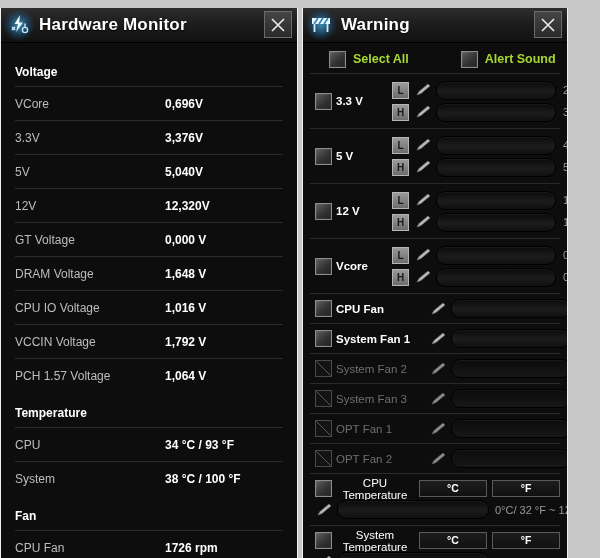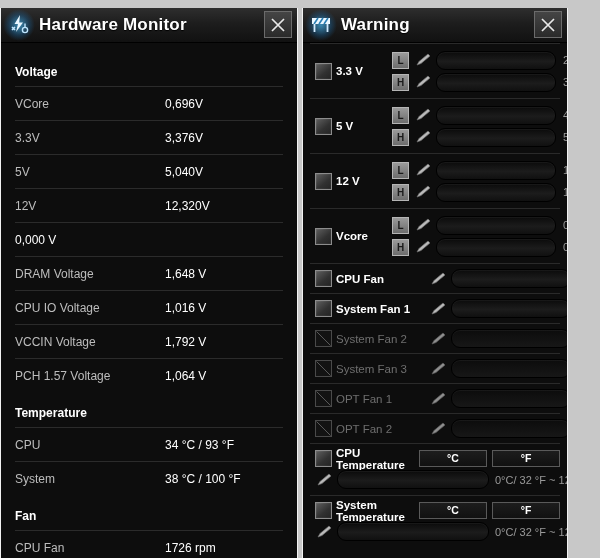--- a/index.html
+++ b/index.html
@@ -27,21 +27,21 @@
   .icon-glow{position:absolute;left:-3px;top:-3px;width:32px;height:32px;
       background:radial-gradient(circle,rgba(70,175,230,.75) 0%,rgba(30,110,170,.35) 45%,rgba(0,0,0,0) 70%);}
 
   
   .lbody{padding:0 14px;}
   .sect{color:#ffffff;font-size:12px;font-weight:bold;padding:14px 0 7px 0;}
   .sect.first{padding-top:22px;}
   .row{display:flex;align-items:center;height:33px;
        border-top:1px solid #2b2b2b;font-size:12px;}
   .row .k{color:#bdbdbd;flex:0 0 150px;}
-  .row .v{color:#ffffff;font-weight:normal;}
+  .row .v{color:#ffffff;font-weight:bold;}
 
   
   .rbody{padding:0 7px;}
   .hdr{display:flex;align-items:center;height:28px;margin-top:2px;}
   .hdr .lbl{color:#a6d633;font-size:12.5px;font-weight:bold;margin-left:7px;}
   .hdr .gap{width:52px;}
 
   .cb{width:17px;height:17px;flex:0 0 auto;box-sizing:border-box;
       background:linear-gradient(135deg,#6a6a6a,#3a3a3a 55%,#2b2b2b);
       border:1px solid #8c8c8c;position:relative;cursor:pointer;}
@@ -72,21 +72,21 @@
   .frow .name{color:#ffffff;font-size:11.5px;font-weight:bold;flex:0 0 88px;}
   .frow.dis .name{color:#6e6e6e;font-weight:normal;}
   .frow.dis .range{color:#5e5e5e;}
   .frow.dis .field{background:linear-gradient(180deg,#0c0c0c,#171717);}
 
   
   .trow{border-top:1px solid #2a2a2a;padding:4px 0 5px 0;}
   .tline1{display:flex;align-items:center;height:21px;}
   .tline2{display:flex;align-items:center;height:21px;}
   .trow .cbw{width:26px;display:flex;justify-content:center;flex:0 0 26px;}
-  .trow .name{color:#ffffff;font-size:11.5px;font-weight:bold;flex:1;}
+  .trow .name{color:#ffffff;font-size:11.5px;font-weight:normal;flex:1;text-align:center;}
   .unitbtn{width:68px;height:17px;box-sizing:border-box;margin-left:5px;
       background:linear-gradient(180deg,#1d1d1d,#111);border:1px solid #5a5a5a;
       color:#fff;font-size:10.5px;font-weight:bold;line-height:15px;text-align:center;cursor:pointer;}
   .trow .field{width:150px;}
   .trange{color:#9a9a9a;font-size:11px;margin-left:6px;white-space:nowrap;}
 </style>
 </head>
 <body>
 
 <div class="screen">
@@ -122,20 +122,21 @@
       </div>
       <div class="row">
         <span class="k">5V</span>
         <span class="v">5,040V</span>
       </div>
       <div class="row">
         <span class="k">12V</span>
         <span class="v">12,320V</span>
       </div>
       <div class="row">
+        <span class="k">GT Voltage</span>
         <span class="v">0,000 V</span>
       </div>
       <div class="row">
         <span class="k">DRAM Voltage</span>
         <span class="v">1,648 V</span>
       </div>
       <div class="row">
         <span class="k">CPU IO Voltage</span>
         <span class="v">1,016 V</span>
       </div>
@@ -184,20 +185,28 @@
       <div class="tb-title">Warning</div>
       <div class="closebtn">
         <svg width="14" height="14" viewBox="0 0 14 14">
           <path d="M1 1 L13 13 M13 1 L1 13" stroke="#e8e8e8" stroke-width="1.7"></path>
         </svg>
       </div>
     </div>
 
     <div class="rbody">
 
+      <div class="hdr">
+        <span style="width:19px"></span>
+        <span class="cb"></span>
+        <span class="lbl">Select All</span>
+        <span class="gap"></span>
+        <span class="cb"></span>
+        <span class="lbl">Alert Sound</span>
+      </div>
 
       <div class="vrow">
         <span class="cbw">
             <span class="cb"></span>
           </span>
         <span class="name">3.3 V</span>
         <span class="lines">
           <span class="lhline">
             <span class="lh">L</span>
             <svg class="pencil" viewBox="0 0 19 16">

